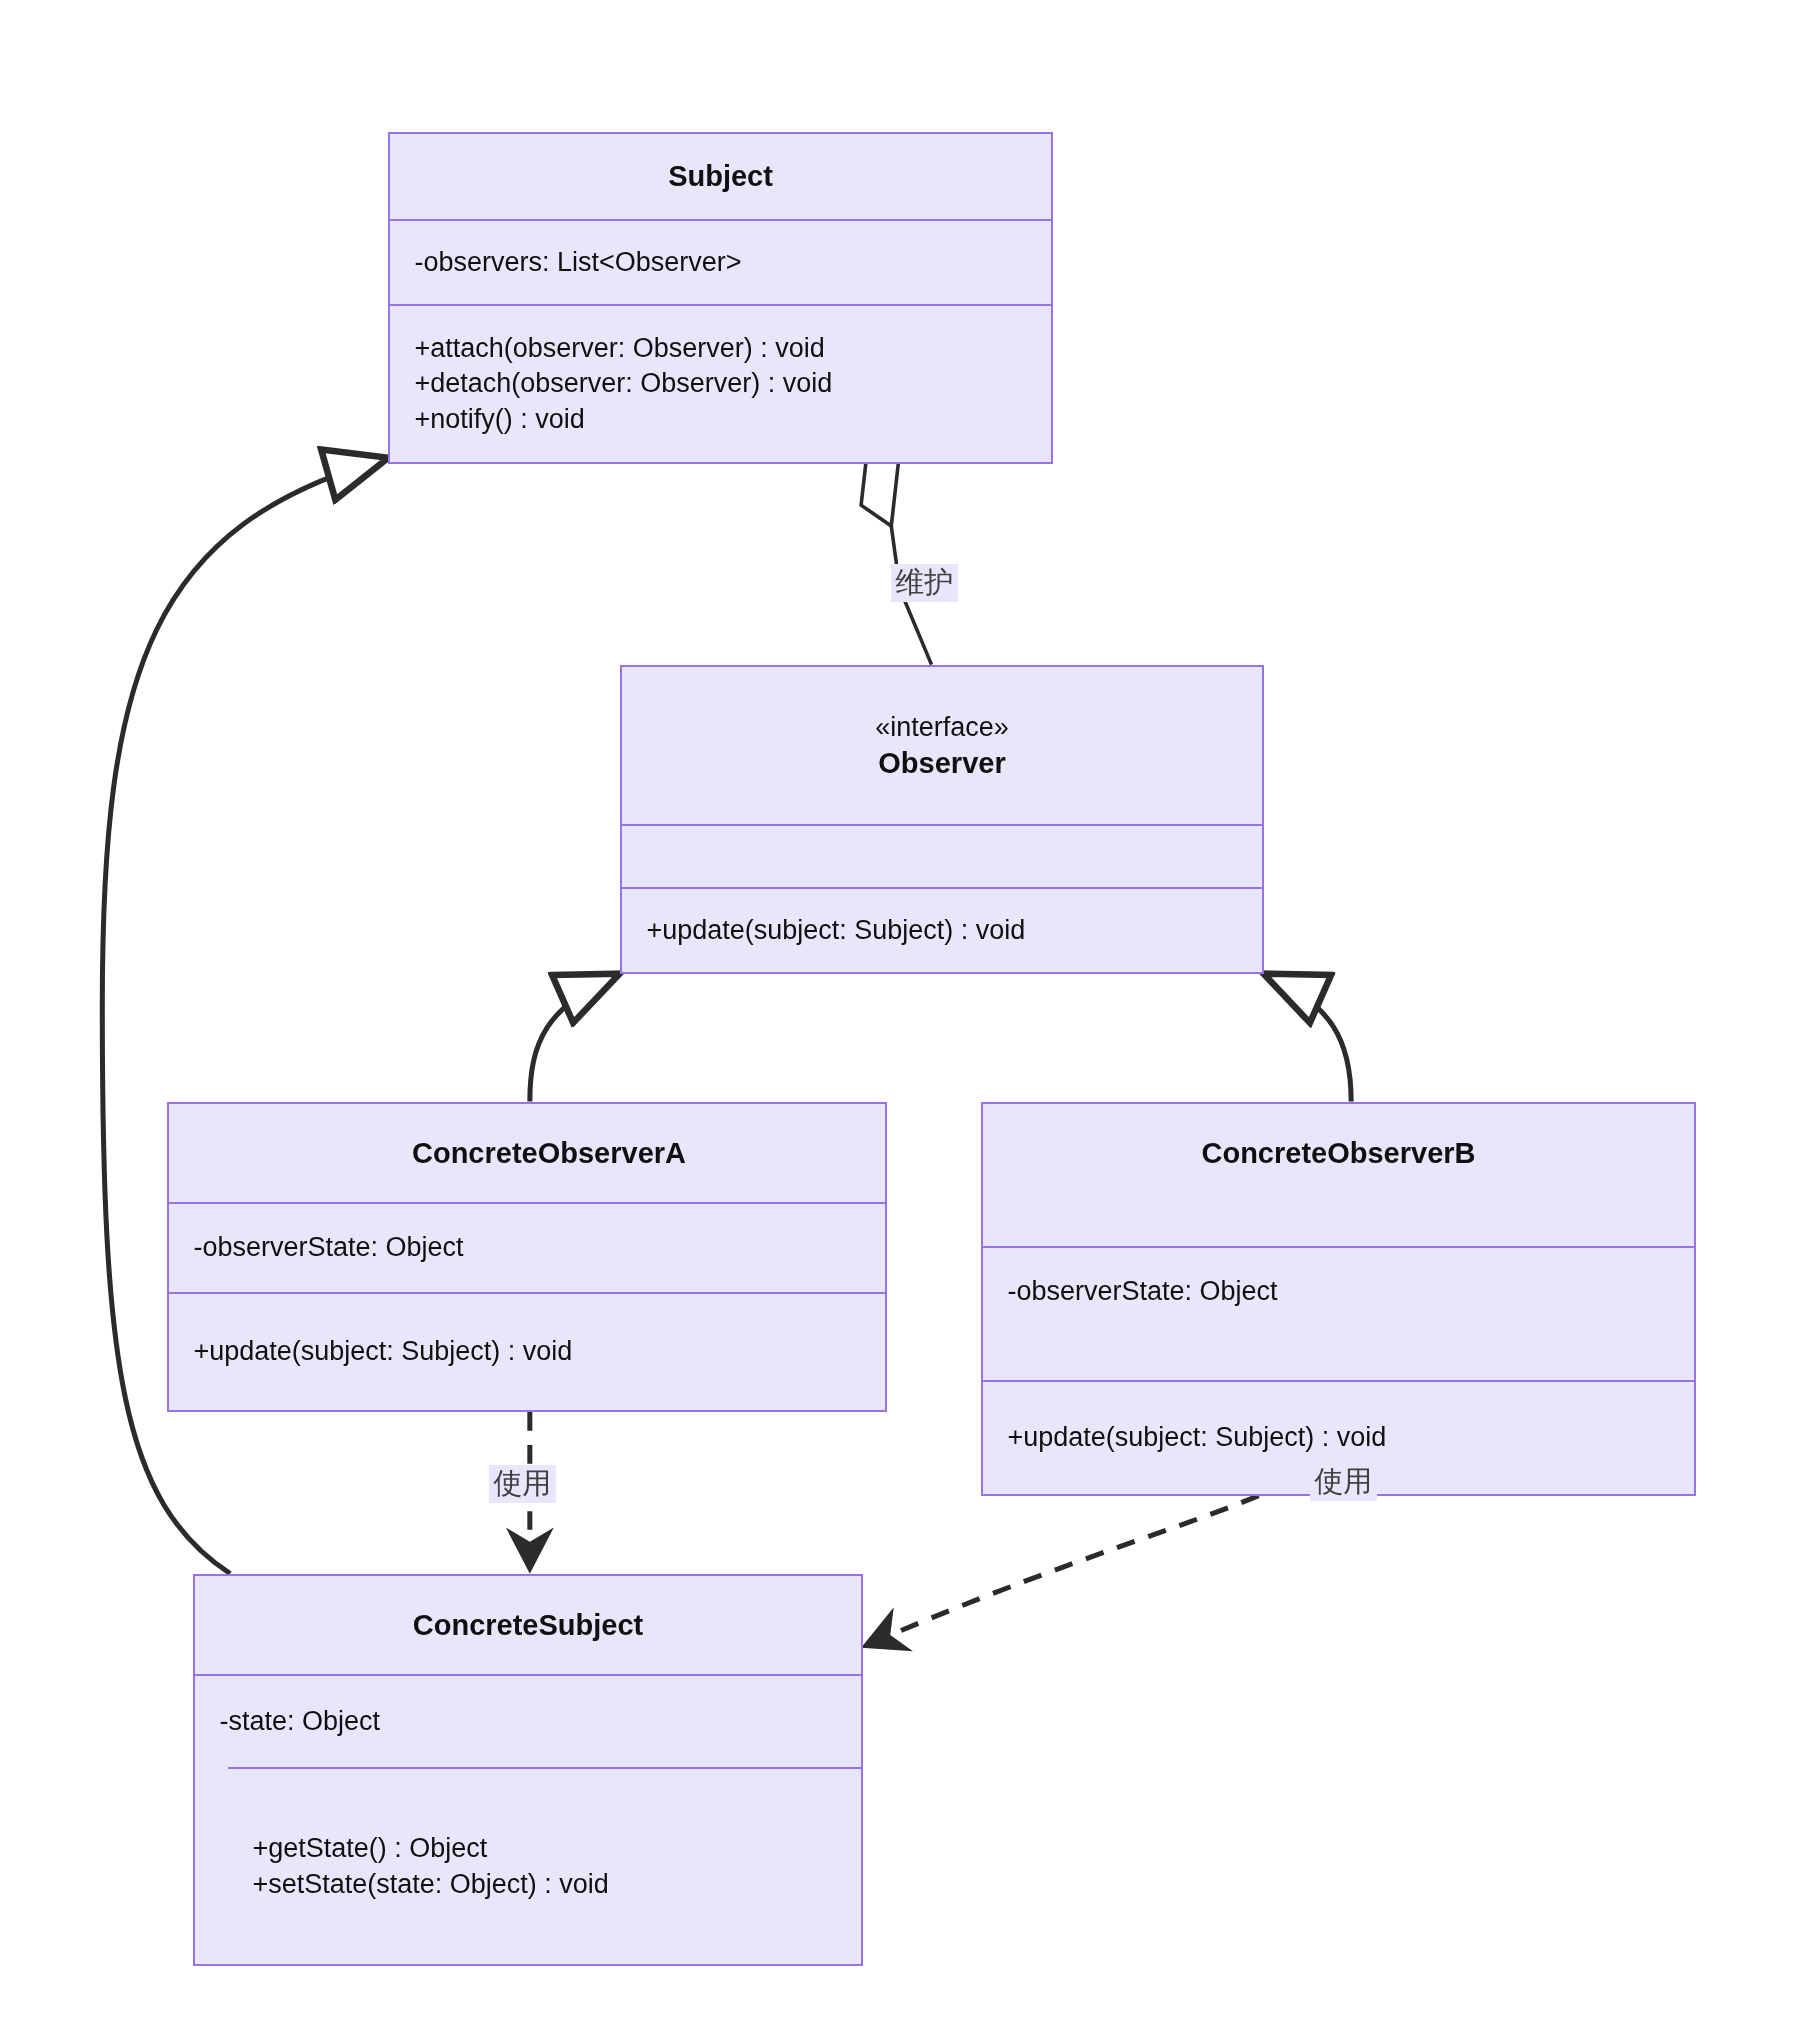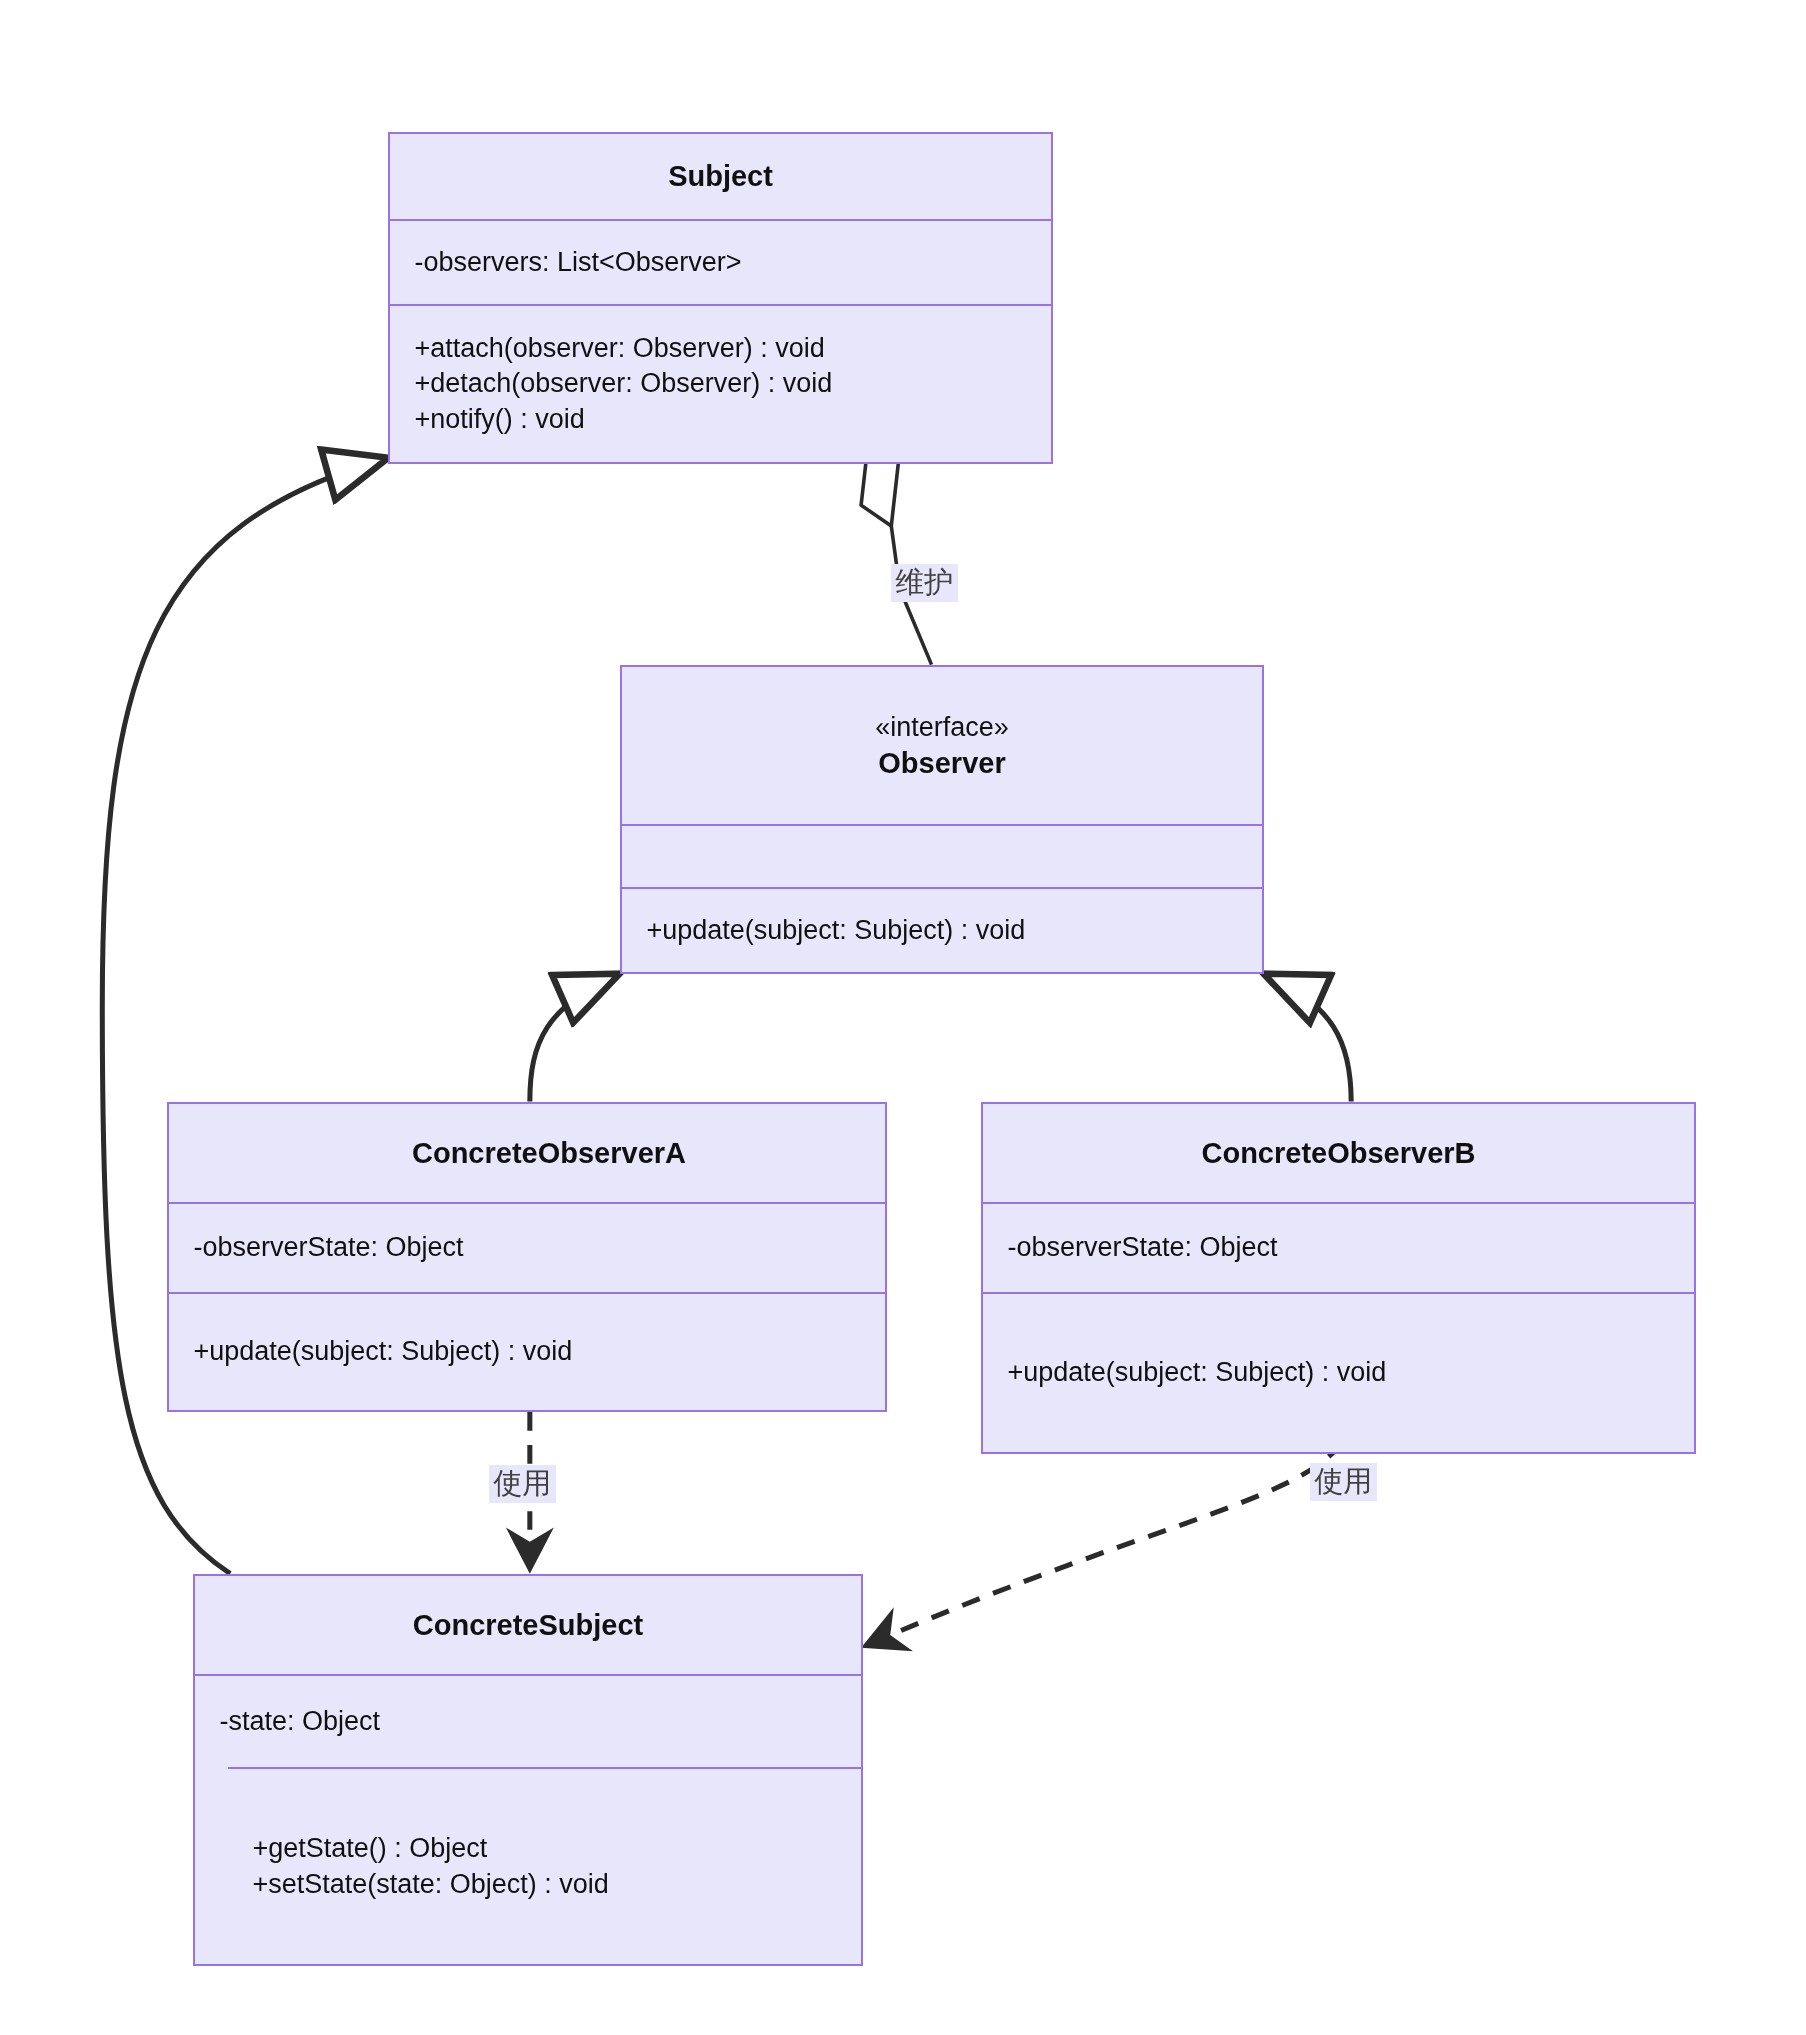--- a/index.html
+++ b/index.html
@@ -154,21 +154,21 @@
       <div class="class-name">ConcreteObserverA</div>
     </div>
     <div class="compartment comp-body" style="height:90px;">
       <div class="member-line">-observerState: Object</div>
     </div>
     <div class="compartment comp-body" style="flex:1;">
       <div class="member-line">+update(subject: Subject) : void</div>
     </div>
   </div>
 
-  <div class="uml-class" style="left:981px; top:1102px; width:715px; height:352px;">
+  <div class="uml-class" style="left:981px; top:1102px; width:715px; height:394px;gap:44px;">
     <div class="compartment comp-header" style="height:98px;">
       <div class="class-name">ConcreteObserverB</div>
     </div>
     <div class="compartment comp-body" style="height:90px;">
       <div class="member-line">-observerState: Object</div>
     </div>
     <div class="compartment comp-body" style="flex:1;">
       <div class="member-line">+update(subject: Subject) : void</div>
     </div>
   </div>

